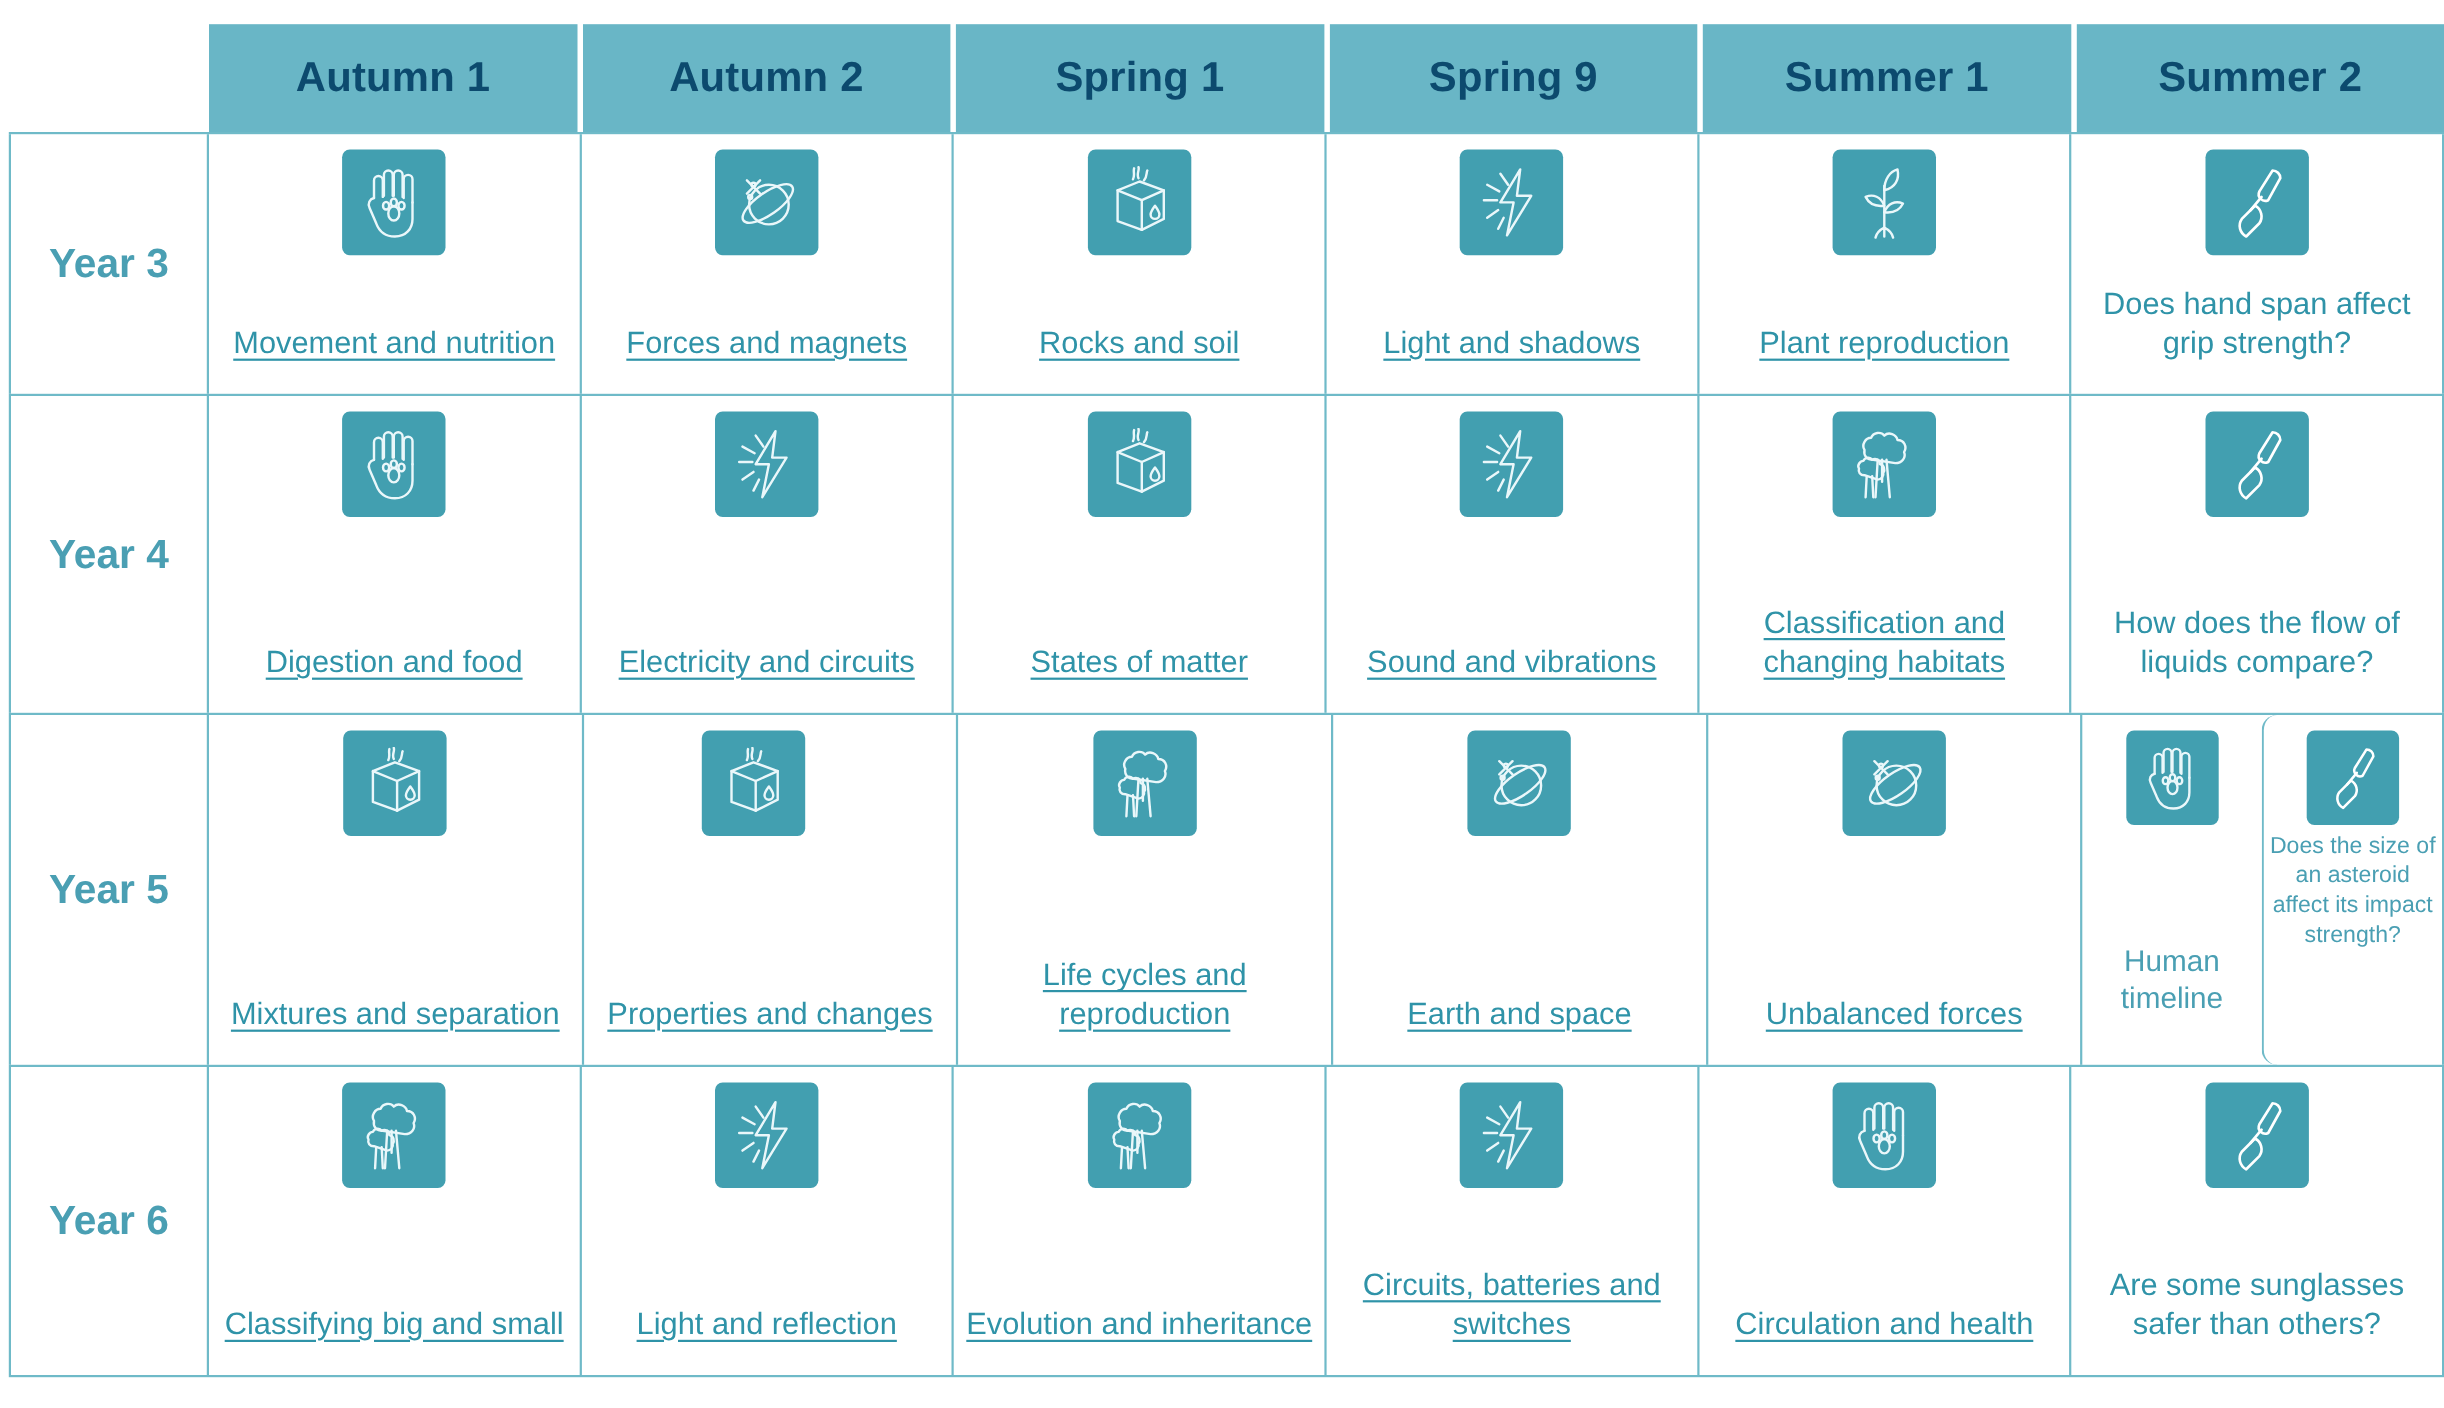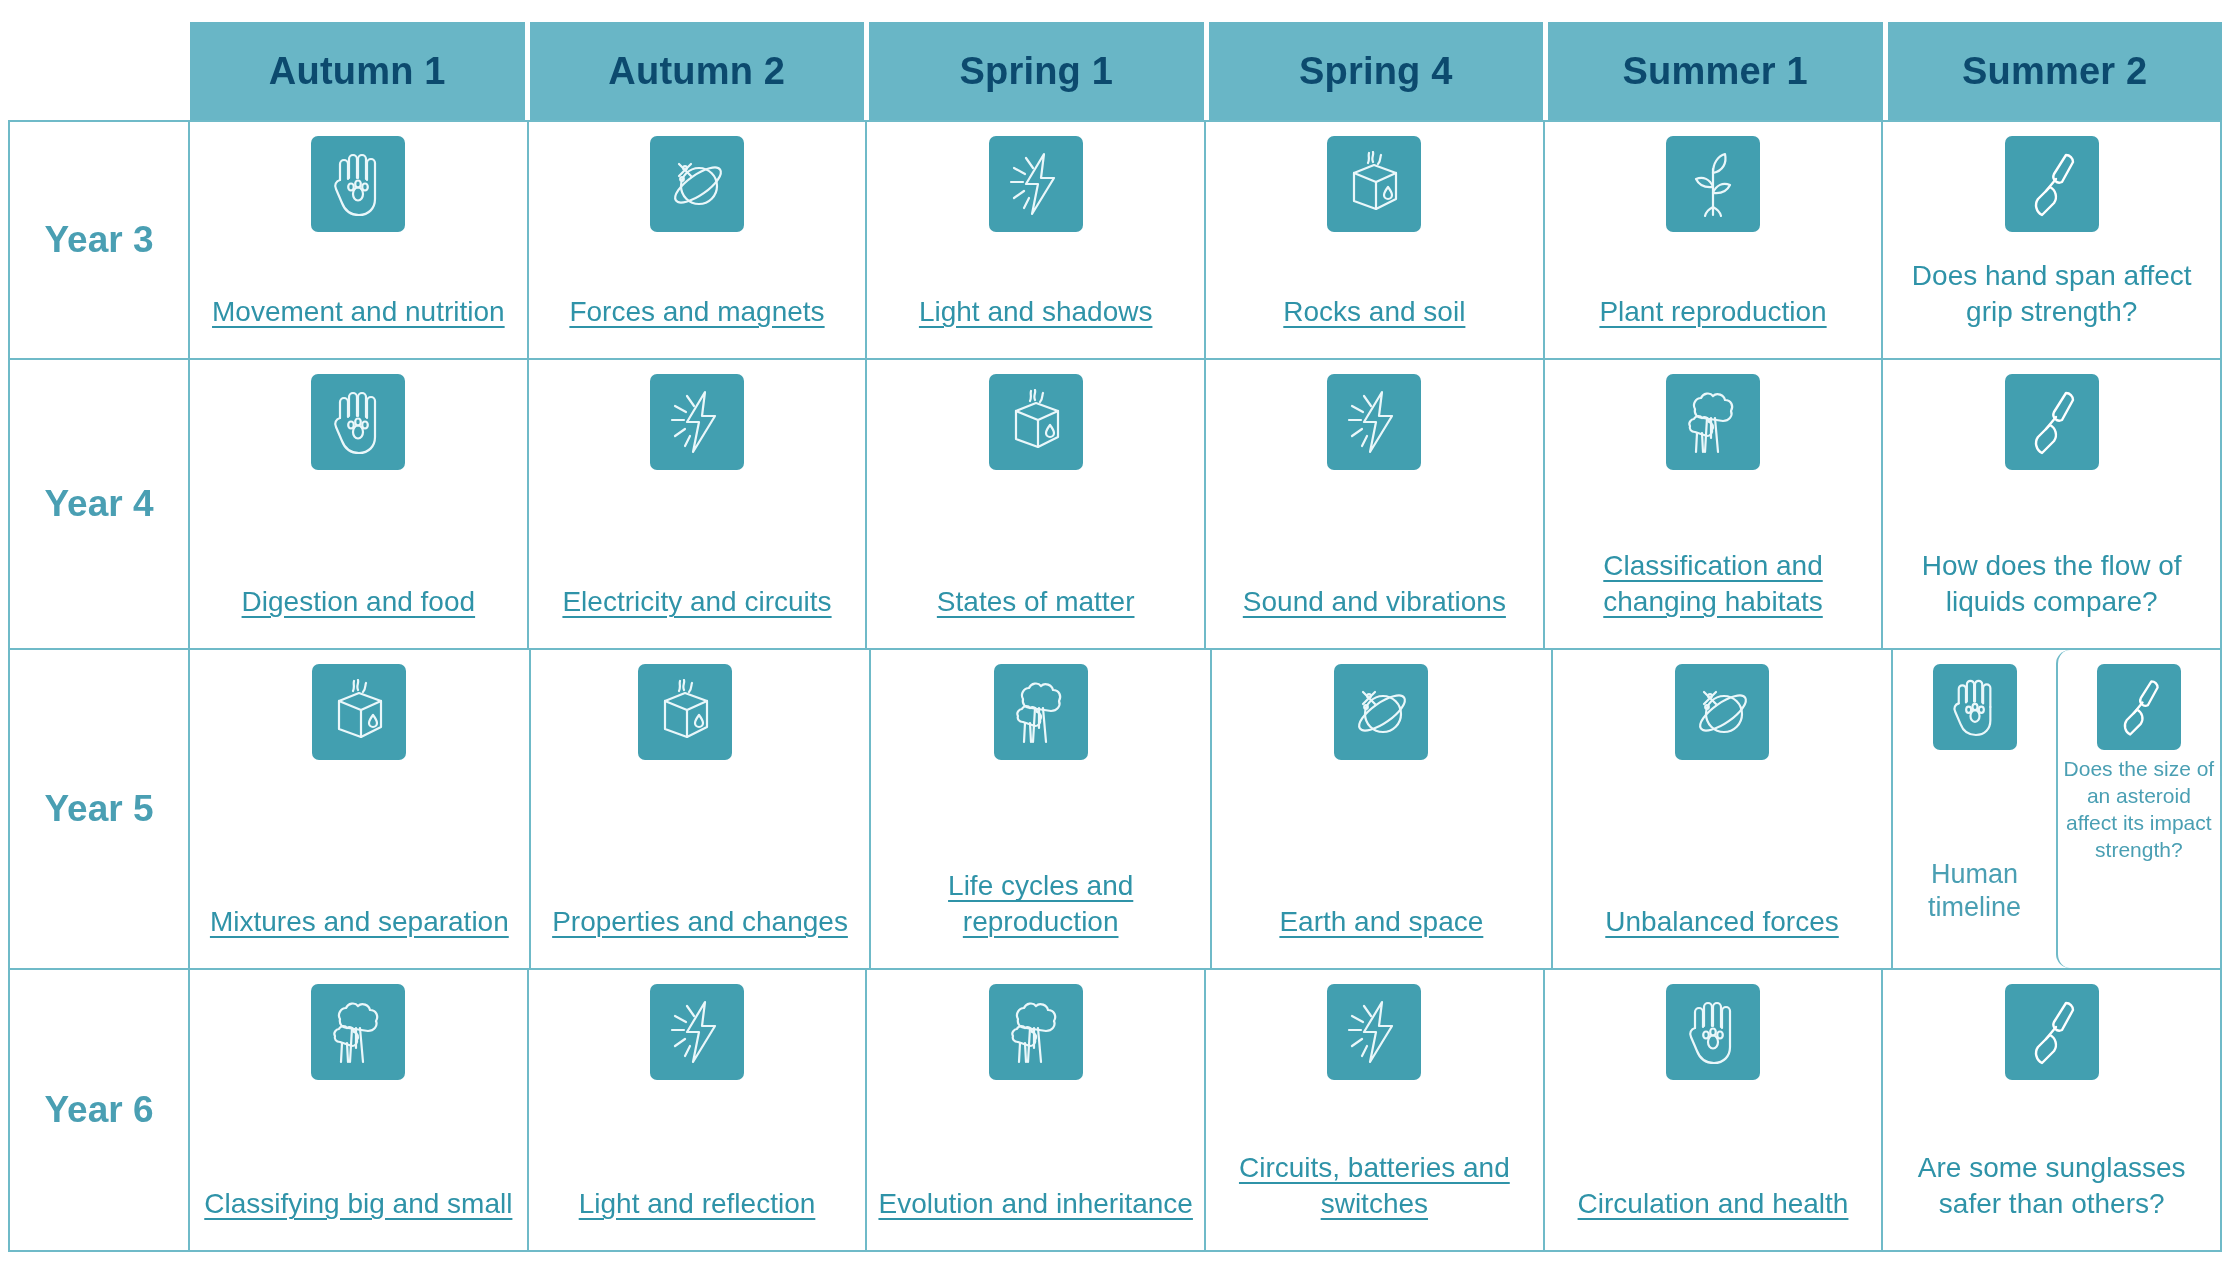--- a/index.html
+++ b/index.html
@@ -159,21 +159,21 @@
     <div class="header-cell">
         <span>Autumn 1</span>
       </div>
     <div class="header-cell">
         <span>Autumn 2</span>
       </div>
     <div class="header-cell">
         <span>Spring 1</span>
       </div>
     <div class="header-cell">
-        <span>Spring 4</span>
+        <span>Spring 9</span>
       </div>
     <div class="header-cell">
         <span>Summer 1</span>
       </div>
     <div class="header-cell">
         <span>Summer 2</span>
       </div>
   </div>
 
   <div class="grid">
@@ -212,43 +212,43 @@
             <circle cx="20" cy="16" r="1.8"></circle>
             <circle cx="17" cy="27" r="1.8"></circle>
           </g>
             </svg>
         </div>
         <div class="cell-label link">Forces and magnets</div>
       </div>
 
       <div class="cell">
         <div class="icon-tile">
-          <svg width="60" height="68" viewBox="0 0 60 68">
-              <g fill="none" stroke="#eaf7fa" stroke-width="2.2" stroke-linecap="round" stroke-linejoin="round">
-            <path d="M38 4 L20 34 L32 34 L26 64 L48 28 L35 28 Z"></path>
-            <path d="M20 8 L27 18 M8 18 L19 24 M5 32 L17 32 M8 48 L18 41 M18 58 L23 48"></path>
-          </g>
-            </svg>
-        </div>
-        <div class="cell-label link">Light and shadows</div>
-      </div>
-
-      <div class="cell">
-        <div class="icon-tile">
           <svg width="64" height="66" viewBox="0 0 64 66">
               <g fill="none" stroke="#eaf7fa" stroke-width="2.2" stroke-linecap="round" stroke-linejoin="round">
             <path d="M12 22 L32 14 L54 22 L54 48 L34 58 L12 50 Z"></path>
             <path d="M12 22 L34 31 L54 22"></path>
             <path d="M34 31 L34 58"></path>
             <path d="M26 12 c2-4 0-7 1-10 M31 11 c-2-4 1-7 0-10 M36 13 c3-3 2-7 3-9"></path>
             <path d="M46 36 c3 4 4 6 4 8 a4 4 0 0 1 -8 0 c0-2 1-4 4-8 z"></path>
           </g>
             </svg>
         </div>
         <div class="cell-label link">Rocks and soil</div>
+      </div>
+
+      <div class="cell">
+        <div class="icon-tile">
+          <svg width="60" height="68" viewBox="0 0 60 68">
+              <g fill="none" stroke="#eaf7fa" stroke-width="2.2" stroke-linecap="round" stroke-linejoin="round">
+            <path d="M38 4 L20 34 L32 34 L26 64 L48 28 L35 28 Z"></path>
+            <path d="M20 8 L27 18 M8 18 L19 24 M5 32 L17 32 M8 48 L18 41 M18 58 L23 48"></path>
+          </g>
+            </svg>
+        </div>
+        <div class="cell-label link">Light and shadows</div>
       </div>
 
       <div class="cell">
         <div class="icon-tile">
           <svg width="58" height="70" viewBox="0 0 58 70">
               <g fill="none" stroke="#eaf7fa" stroke-width="2.2" stroke-linecap="round" stroke-linejoin="round">
             <path d="M29 58 L29 20"></path>
             <path d="M29 24 c0-10 5-17 12-19 c2 9 -2 17 -12 19 z"></path>
             <path d="M29 38 c-8 1 -14-2 -17-8 c7-3 14 0 17 8 z"></path>
             <path d="M29 44 c8 1 14-2 17-8 c-7-3 -14 0 -17 8 z"></path>

